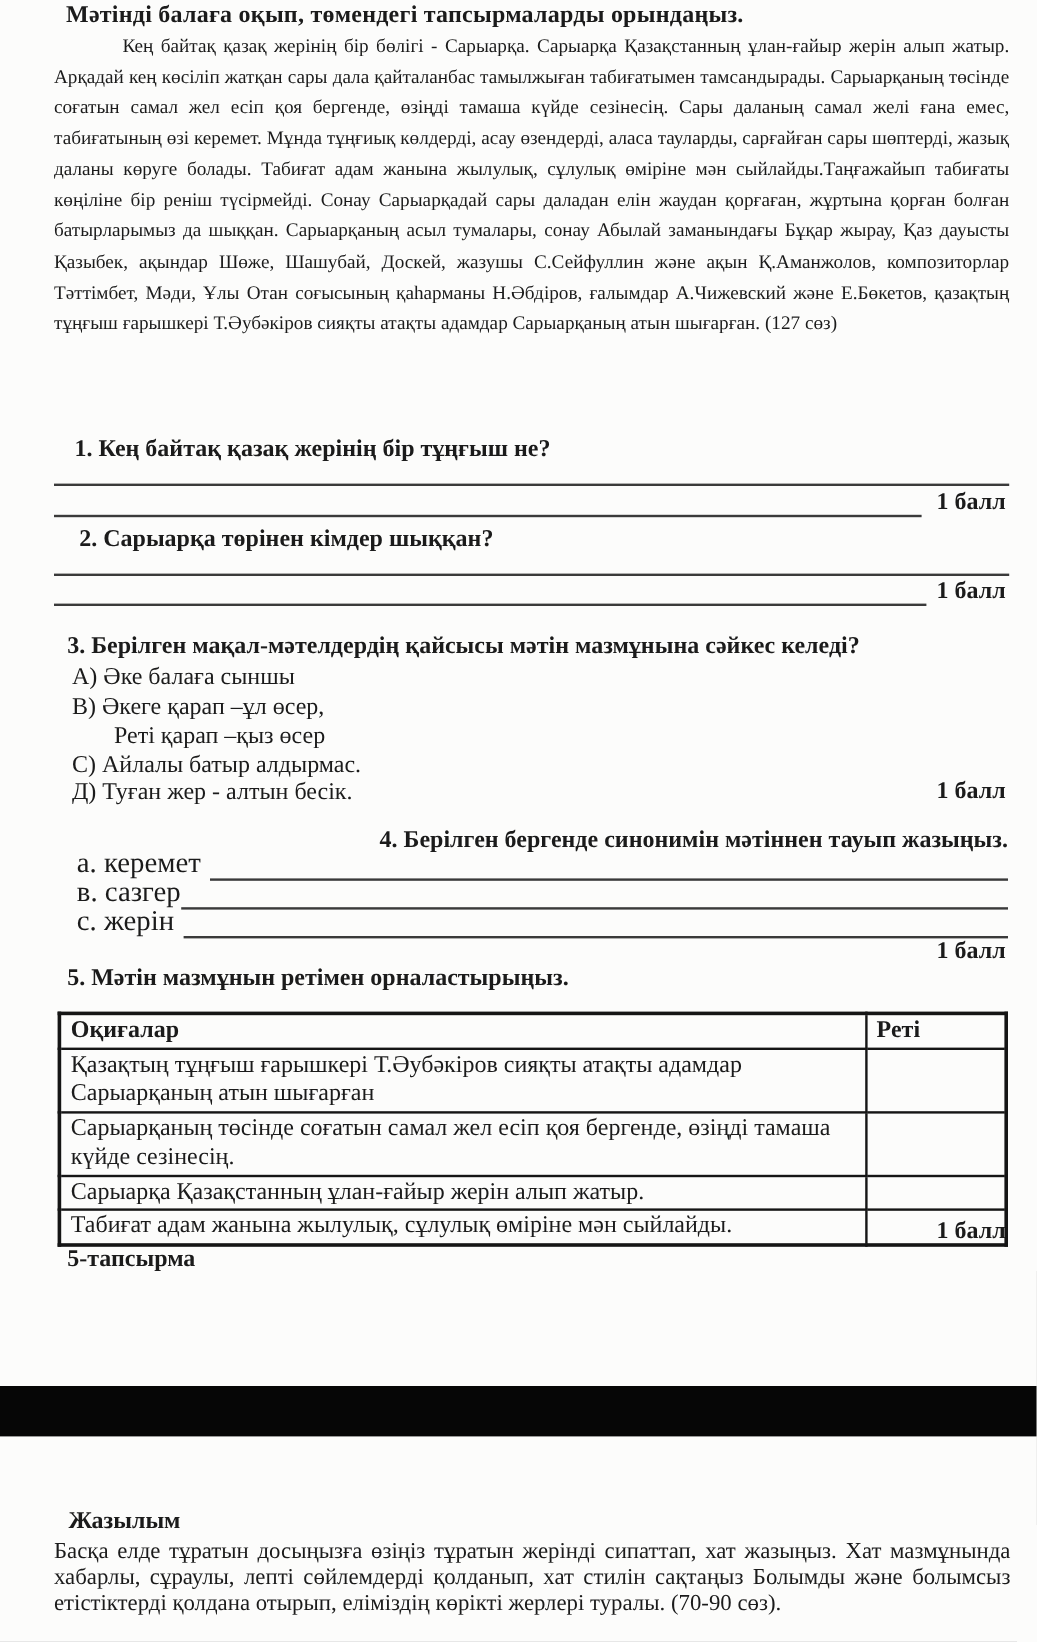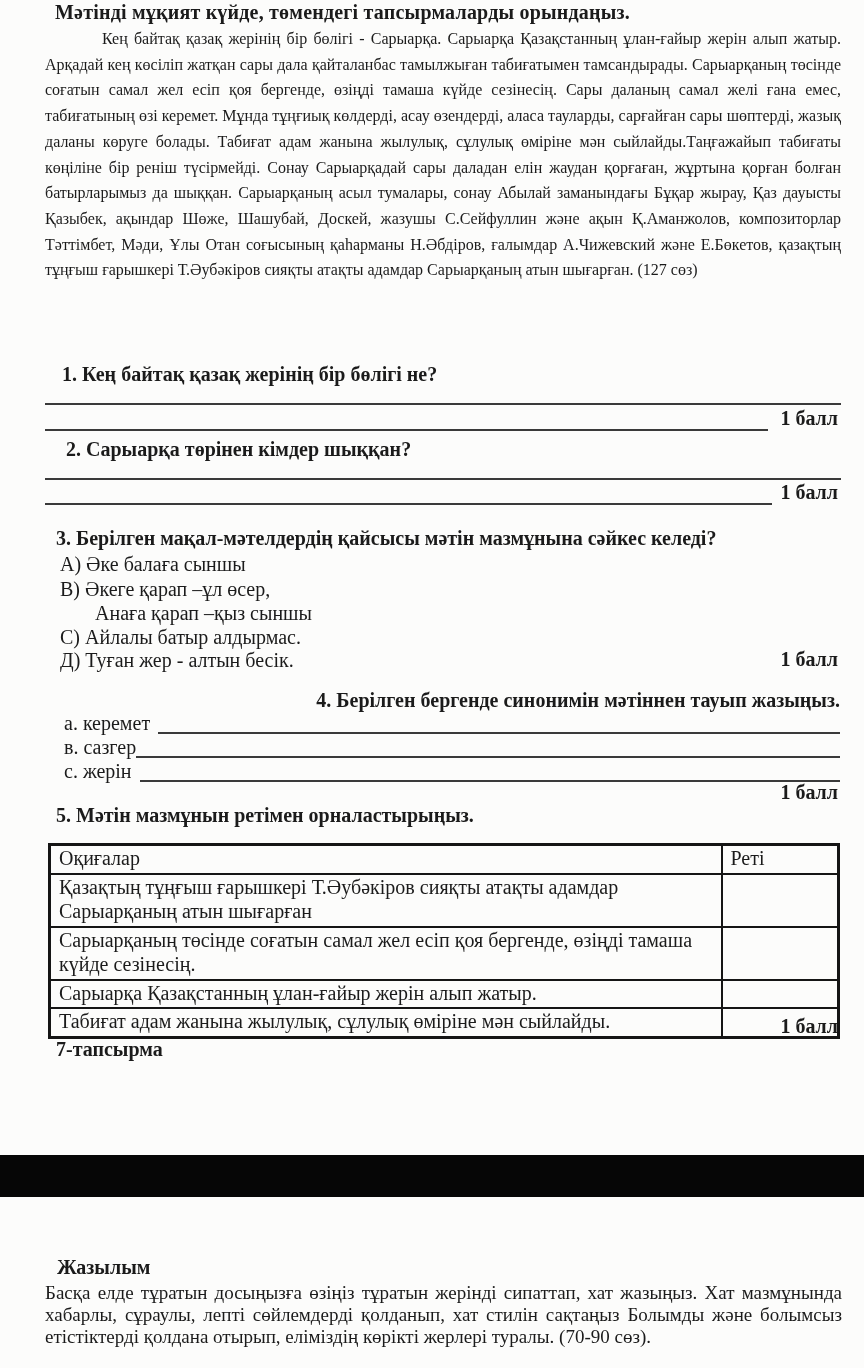--- a/index.html
+++ b/index.html
@@ -13,70 +13,70 @@
   .title { font-weight:bold; font-size:20px; letter-spacing:0.2px; }
   .reading {
     left:45px; top:26px; width:796px;
     font-size:16px; line-height:25.7px; text-align:justify;
     text-indent:57px;
   }
   .heading { font-weight:bold; font-size:20px; }
   .hline { border-top:2px solid #3a3a3a; height:0; }
   .points { font-weight:bold; font-size:20px; }
   .opt { font-size:20px; line-height:24px; }
-  .syn-row { display:flex; align-items:center; height:22px; font-size:20px; }
+  .syn-row { display:flex; align-items:flex-end; height:22px; font-size:24px; }
   .syn-label { white-space:nowrap; padding-right:8px; }
   .fill-line { flex:1; border-bottom:2px solid #3a3a3a; height:100%; }
   .seq-table { border-collapse:collapse; font-size:20px; table-layout:fixed; border:3px solid #151515; }
   .seq-table th, .seq-table td {
     border:2px solid #151515; padding:0 8px 2px 8px;
     text-align:left; vertical-align:top; line-height:24.5px;
   }
-  .seq-table th { font-weight:normal; }
+  .seq-table th { font-weight:bold; }
   .col-events { width:672px; }
   .col-order { width:117px; }
   .redaction { left:0; top:1155px; width:864px; height:42px; background:#060606; }
   .writing-title { font-weight:bold; font-size:20px; text-decoration-thickness:2px; text-underline-offset:3px; }
   .writing-text {
     left:45px; top:1282px; width:797px;
     font-size:19px; line-height:22px; text-align:justify;
   }
 </style>
 </head>
 <body>
 
 <div class="page">
 
-  <div class="abs title" style="left:55px; top:1px;">Мәтінді мұқият күйде, төмендегі тапсырмаларды орындаңыз.</div>
+  <div class="abs title" style="left:55px; top:1px;">Мәтінді балаға оқып, төмендегі тапсырмаларды орындаңыз.</div>
 
   <div class="abs reading">Кең байтақ қазақ жерінің бір бөлігі - Сарыарқа. Сарыарқа Қазақстанның ұлан-ғайыр жерін алып жатыр. Арқадай кең көсіліп жатқан сары дала қайталанбас тамылжыған табиғатымен тамсандырады. Сарыарқаның төсінде соғатын самал жел есіп қоя бергенде, өзіңді тамаша күйде сезінесің. Сары даланың самал желі ғана емес, табиғатының өзі керемет. Мұнда тұңғиық көлдерді, асау өзендерді, аласа тауларды, сарғайған сары шөптерді, жазық даланы көруге болады. Табиғат адам жанына жылулық, сұлулық өміріне мән сыйлайды.Таңғажайып табиғаты көңіліне бір реніш түсірмейді. Сонау Сарыарқадай сары даладан елін жаудан қорғаған, жұртына қорған болған батырларымыз да шыққан. Сарыарқаның асыл тумалары, сонау Абылай заманындағы Бұқар жырау, Қаз дауысты Қазыбек, ақындар Шөже, Шашубай, Доскей, жазушы С.Сейфуллин және ақын Қ.Аманжолов, композиторлар Тәттімбет, Мәди, Ұлы Отан соғысының қаһарманы Н.Әбдіров, ғалымдар А.Чижевский және Е.Бөкетов, қазақтың тұңғыш ғарышкері Т.Әубәкіров сияқты атақты адамдар Сарыарқаның атын шығарған. (127 сөз)</div>
 
   <div class="abs heading" style="left:62px; top:363px;">
     <span>1.</span>
-    <span>Кең байтақ қазақ жерінің бір бөлігі не?</span>
+    <span>Кең байтақ қазақ жерінің бір тұңғыш не?</span>
   </div>
   <div class="abs hline" style="left:45px; top:403px; width:796px;"></div>
   <div class="abs hline" style="left:45px; top:429px; width:723px;"></div>
   <div class="abs points" style="right:26px; top:407px;">1 балл</div>
 
   <div class="abs heading" style="left:66px; top:438px;">
     <span>2.</span>
     <span>Сарыарқа төрінен кімдер шыққан?</span>
   </div>
   <div class="abs hline" style="left:45px; top:478px; width:796px;"></div>
   <div class="abs hline" style="left:45px; top:503px; width:727px;"></div>
   <div class="abs points" style="right:26px; top:481px;">1 балл</div>
 
   <div class="abs heading" style="left:56px; top:527px;text-align:right;">
     <span>3.</span>
     <span>Берілген мақал-мәтелдердің қайсысы мәтін мазмұнына сәйкес келеді?</span>
   </div>
   <div class="abs opt" style="left:60px; top:552px;text-align:center;">А) Әке балаға сыншы</div>
   <div class="abs opt" style="left:60px; top:577px;">В)  Әкеге қарап –ұл өсер,</div>
-  <div class="abs opt" style="left:95px; top:601px;">Анаға қарап –қыз сыншы</div>
+  <div class="abs opt" style="left:95px; top:601px;">Реті қарап –қыз өсер</div>
   <div class="abs opt" style="left:60px; top:625px;">С) Айлалы батыр алдырмас.</div>
   <div class="abs opt" style="left:60px; top:648px;">Д) Туған жер - алтын бесік.</div>
   <div class="abs points" style="right:26px; top:648px;">1 балл</div>
 
   <div class="abs heading" style="right:24px; top:689px;">
     <span>4.</span>
     <span>Берілген бергенде синонимін мәтіннен тауып жазыңыз.</span>
   </div>
   <div class="abs syn-row" style="left:64px; top:712px; width:776px;">
     <span class="syn-label">а. керемет</span>
@@ -119,20 +119,20 @@
       </tr>
       <tr>
         <td>Табиғат адам жанына жылулық, сұлулық өміріне мән сыйлайды.</td>
         <td></td>
       </tr>
     </tbody>
   </table>
 
   <div class="abs points" style="right:26px; top:1015px;">1 балл</div>
 
-  <div class="abs heading" style="left:56px; top:1038px;">7-тапсырма</div>
+  <div class="abs heading" style="left:56px; top:1038px;">5-тапсырма</div>
 
   <div class="abs redaction"></div>
 
   <div class="abs writing-title" style="left:57px; top:1256px;">Жазылым</div>
   <div class="abs writing-text">Басқа елде тұратын досыңызға өзіңіз тұратын жерінді сипаттап, хат жазыңыз. Хат мазмұнында хабарлы, сұраулы, лепті сөйлемдерді қолданып, хат стилін сақтаңыз Болымды және болымсыз етістіктерді қолдана отырып, еліміздің көрікті жерлері туралы. (70-90 сөз).</div>
 
 </div>
 
 </body></html>

